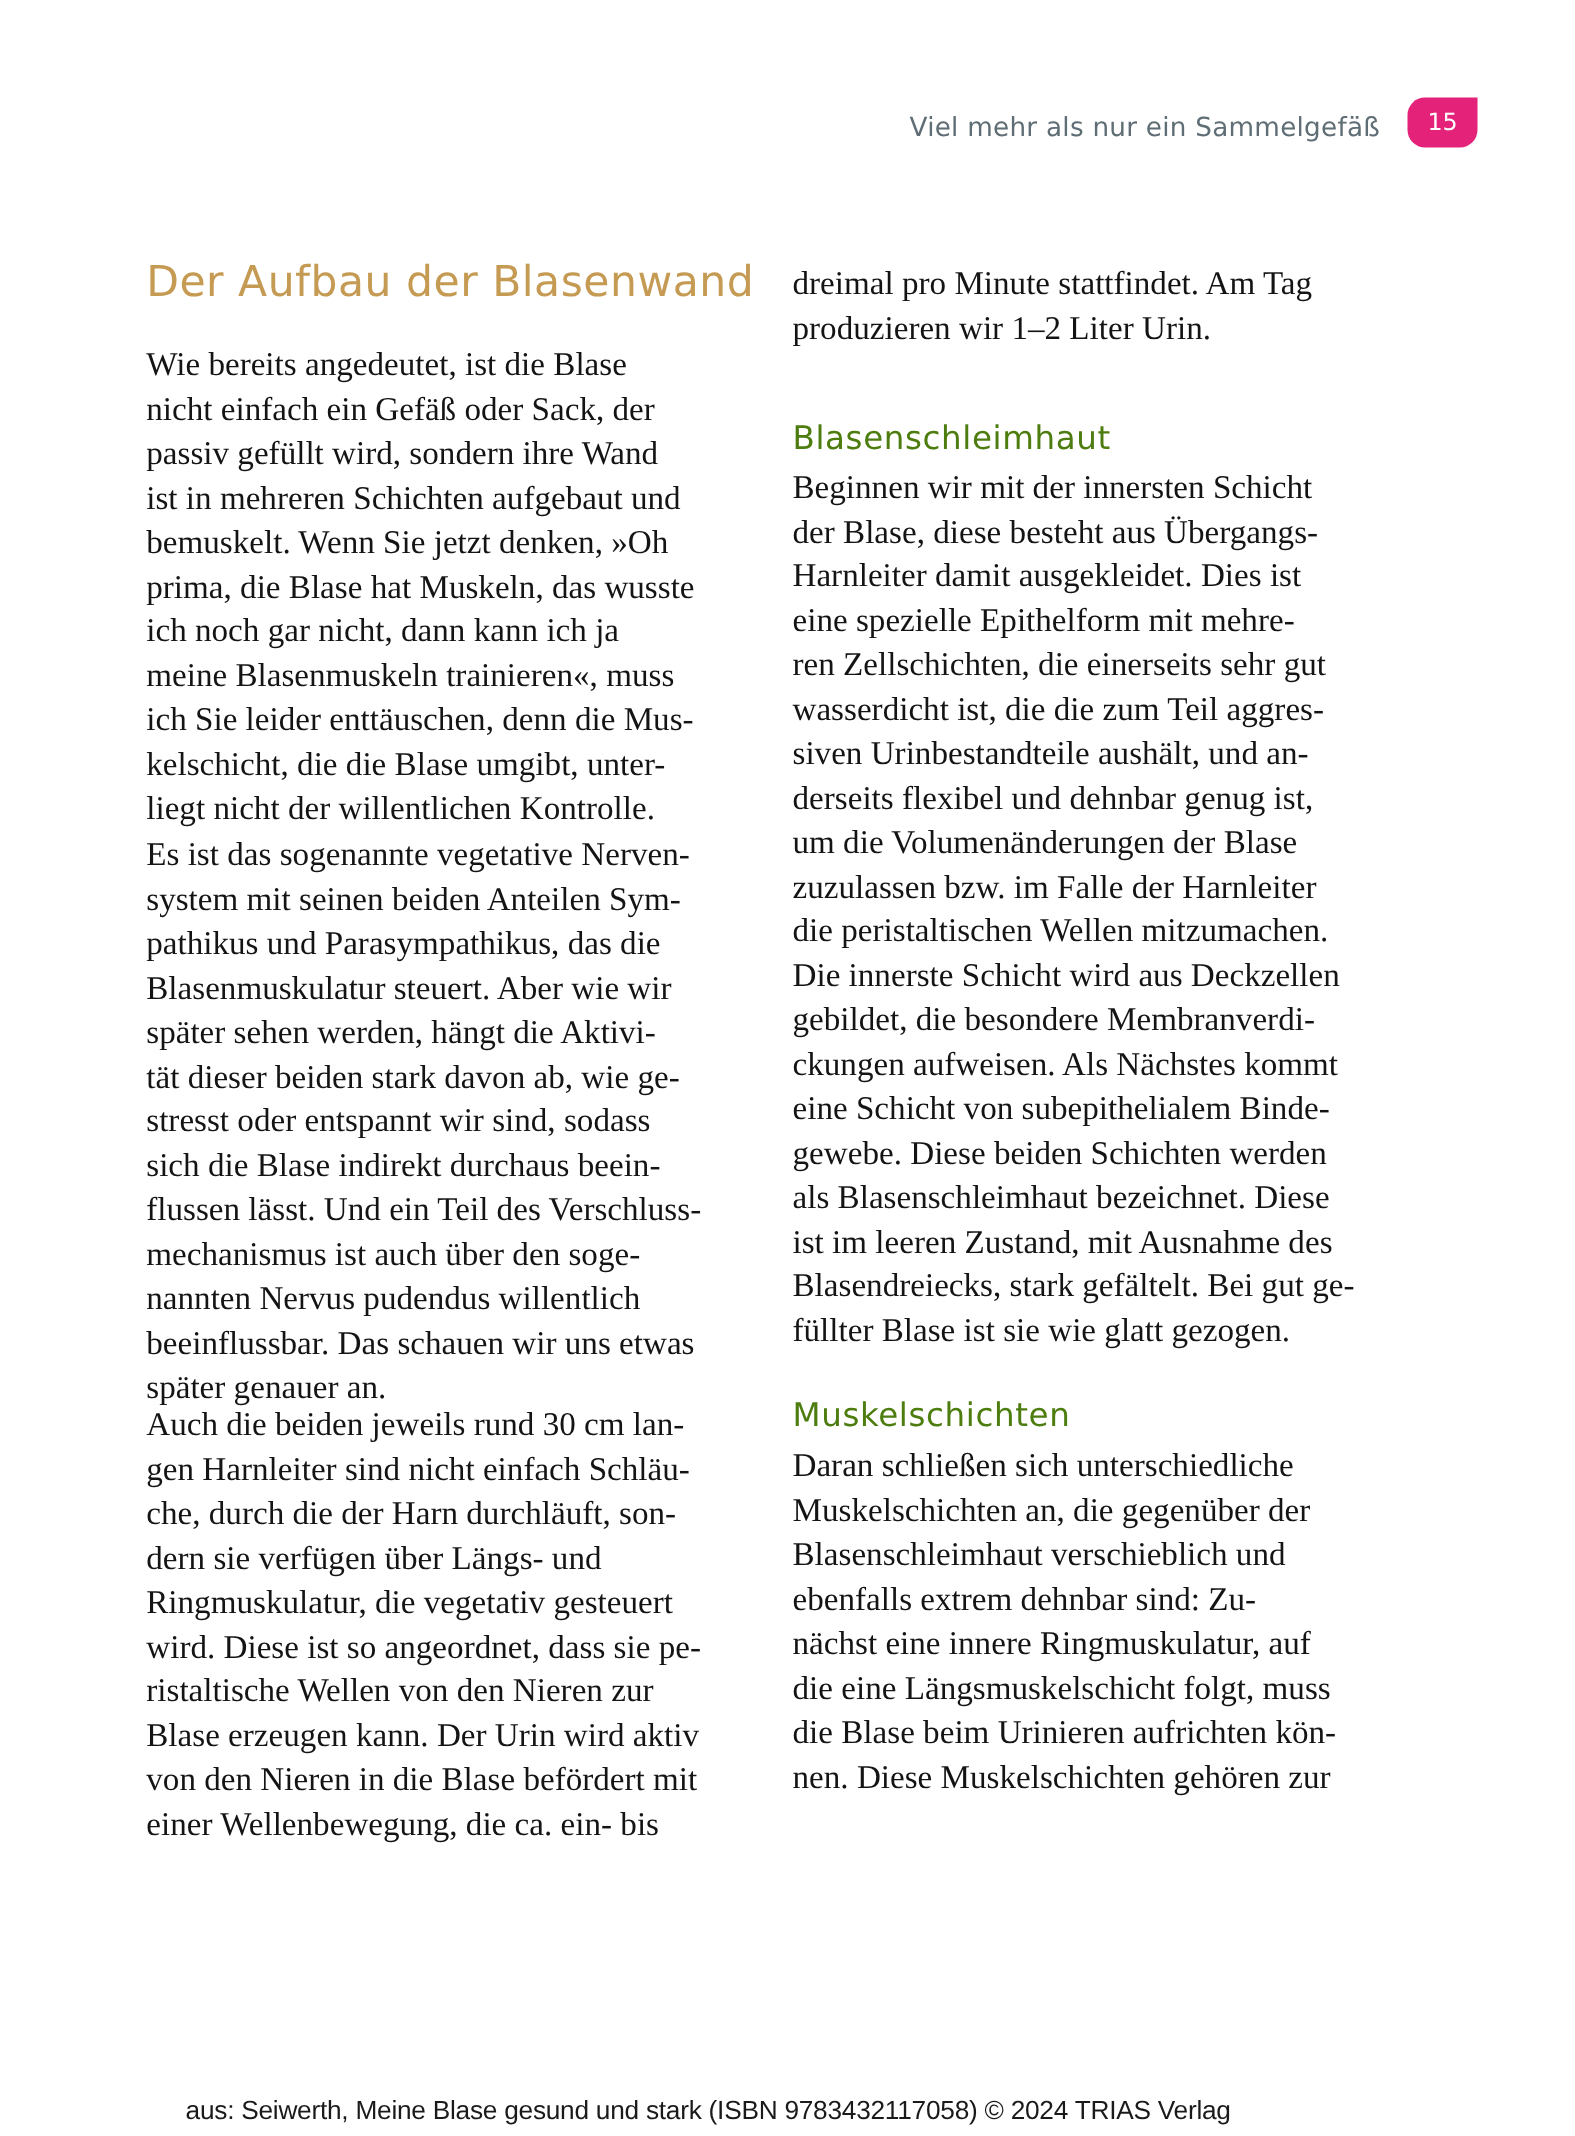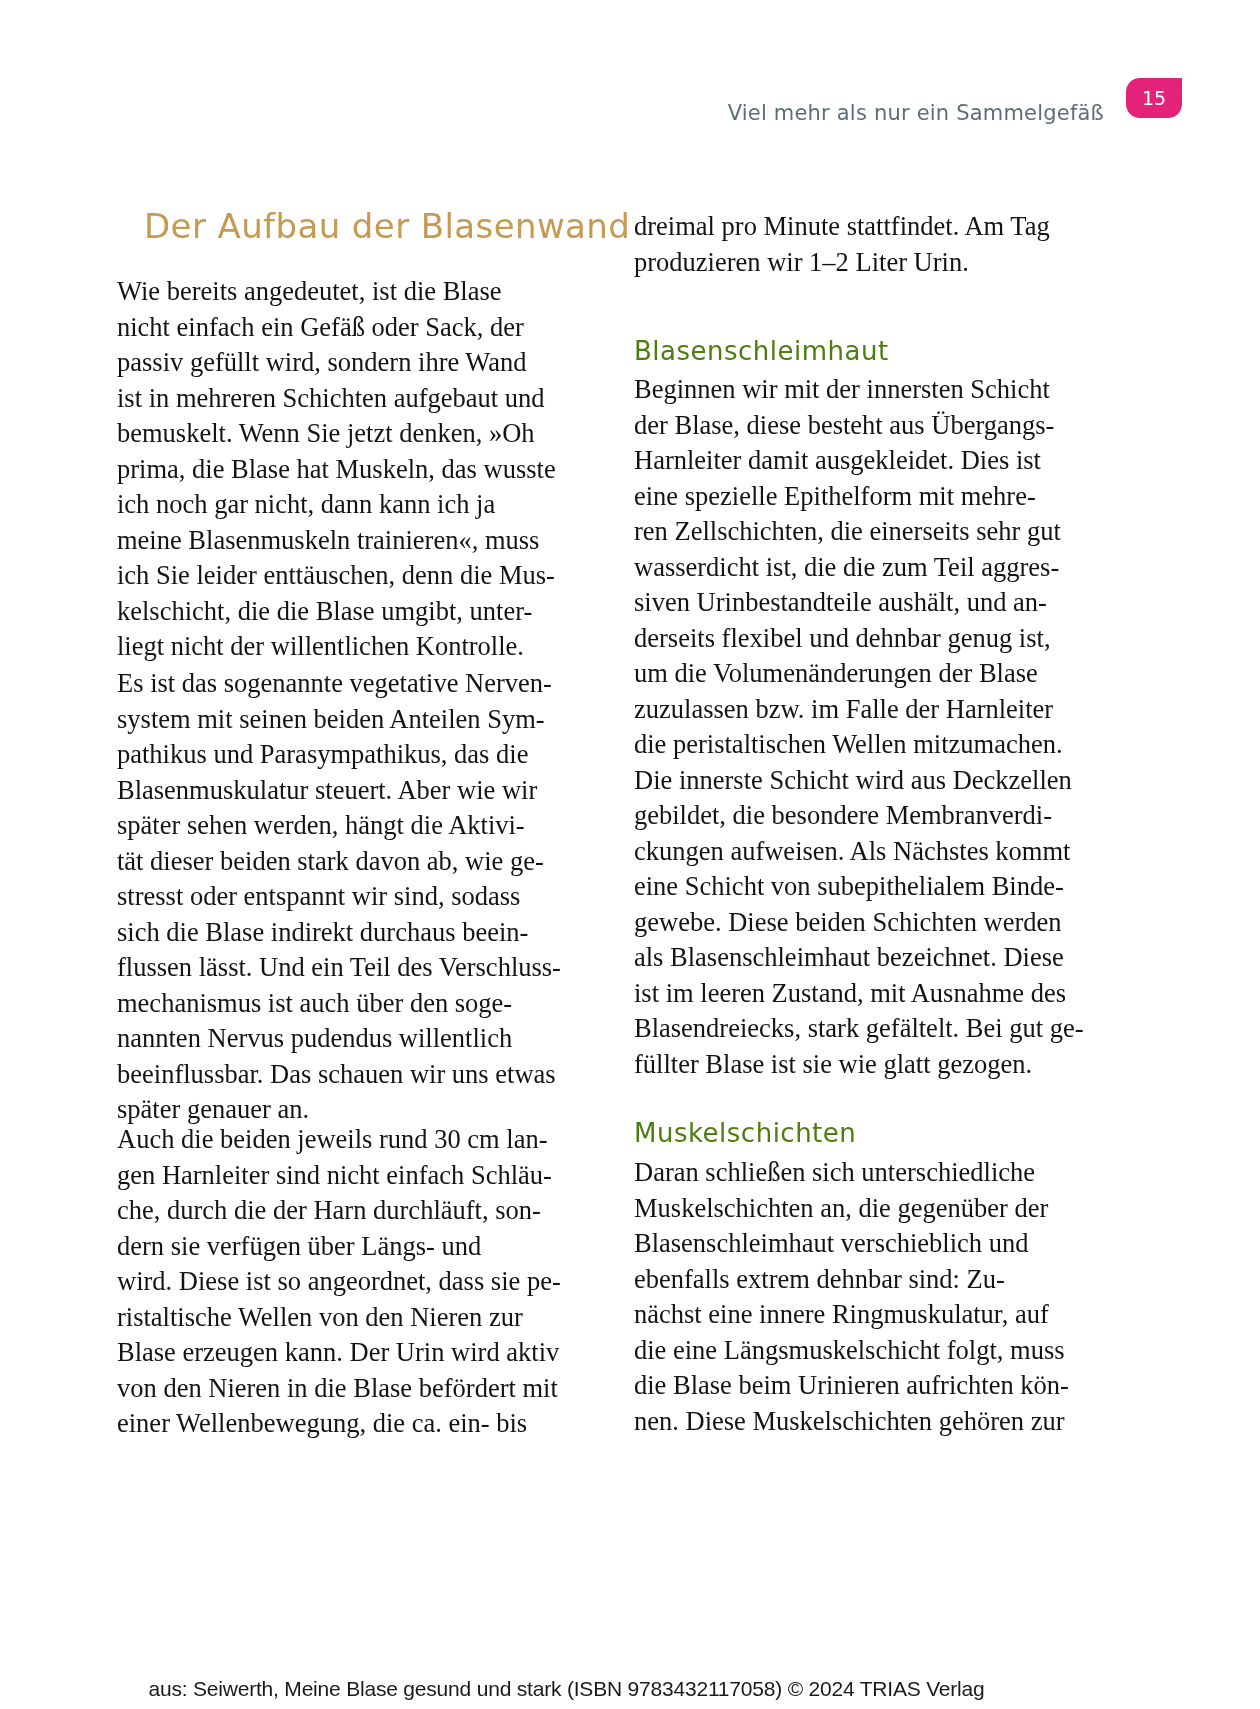--- a/index.html
+++ b/index.html
@@ -1,20 +1,20 @@
 <!DOCTYPE html>
 <html><head>
 <meta charset="utf-8">
 <style>
   html, body { margin: 0; padding: 0; background: #ffffff; }
   body { width: 1260px; height: 1709px; position: relative; overflow: hidden; }
   .page { position: absolute; left: 0; top: 0; width: 1260px; height: 1709px; background: #ffffff; }
 
   .running-head {
-    position: absolute; right: 156px; top: 101px;
+    position: absolute; right: 156px; top: 90px;
     font-family: "DejaVu Sans", sans-serif; font-size: 21px; color: #5f6e75;
     letter-spacing: 0.2px; white-space: nowrap;
   }
   .page-badge {
     position: absolute; left: 1126px; top: 78px; width: 56px; height: 40px;
     background: #e4227a; color: #ffffff;
     border-radius: 14px 0 14px 14px;
     display: flex; align-items: center; justify-content: center;
     font-family: "DejaVu Sans", sans-serif; font-size: 19px;
   }
@@ -54,21 +54,21 @@
 <body>
 
 <div class="page">
 
   <div class="running-head">Viel mehr als nur ein Sammelgefäß</div>
   <div class="page-badge" style="background: rgb(228, 34, 122);">
     <span>15</span>
   </div>
 
   <div class="col col-left">
-    <h1 class="h1" style="top:206px;margin-left:27px;">Der Aufbau der Blasenwand</h1>
+    <h1 class="h1" style="top:206px;">Der Aufbau der Blasenwand</h1>
 
     <div class="para" style="top:274px;">
         <span class="line">Wie bereits angedeutet, ist die Blase</span>
         <span class="line">nicht einfach ein Gefäß oder Sack, der</span>
         <span class="line">passiv gefüllt wird, sondern ihre Wand</span>
         <span class="line">ist in mehreren Schichten aufgebaut und</span>
         <span class="line">bemuskelt. Wenn Sie jetzt denken, »Oh</span>
         <span class="line">prima, die Blase hat Muskeln, das wusste</span>
         <span class="line">ich noch gar nicht, dann kann ich ja</span>
         <span class="line">meine Blasenmuskeln trainieren«, muss</span>
@@ -89,20 +89,21 @@
         <span class="line">mechanismus ist auch über den soge-</span>
         <span class="line">nannten Nervus pudendus willentlich</span>
         <span class="line">beeinflussbar. Das schauen wir uns etwas</span>
         <span class="line">später genauer an.</span>
       </div>
     <div class="para" style="top:1122px;">
         <span class="line">Auch die beiden jeweils rund 30 cm lan-</span>
         <span class="line">gen Harnleiter sind nicht einfach Schläu-</span>
         <span class="line">che, durch die der Harn durchläuft, son-</span>
         <span class="line">dern sie verfügen über Längs- und</span>
+        <span class="line">Ringmuskulatur, die vegetativ gesteuert</span>
         <span class="line">wird. Diese ist so angeordnet, dass sie pe-</span>
         <span class="line">ristaltische Wellen von den Nieren zur</span>
         <span class="line">Blase erzeugen kann. Der Urin wird aktiv</span>
         <span class="line">von den Nieren in die Blase befördert mit</span>
         <span class="line">einer Wellenbewegung, die ca. ein- bis</span>
       </div>
   </div>
 
   <div class="col col-right">
     <div class="para" style="top:209px;">

